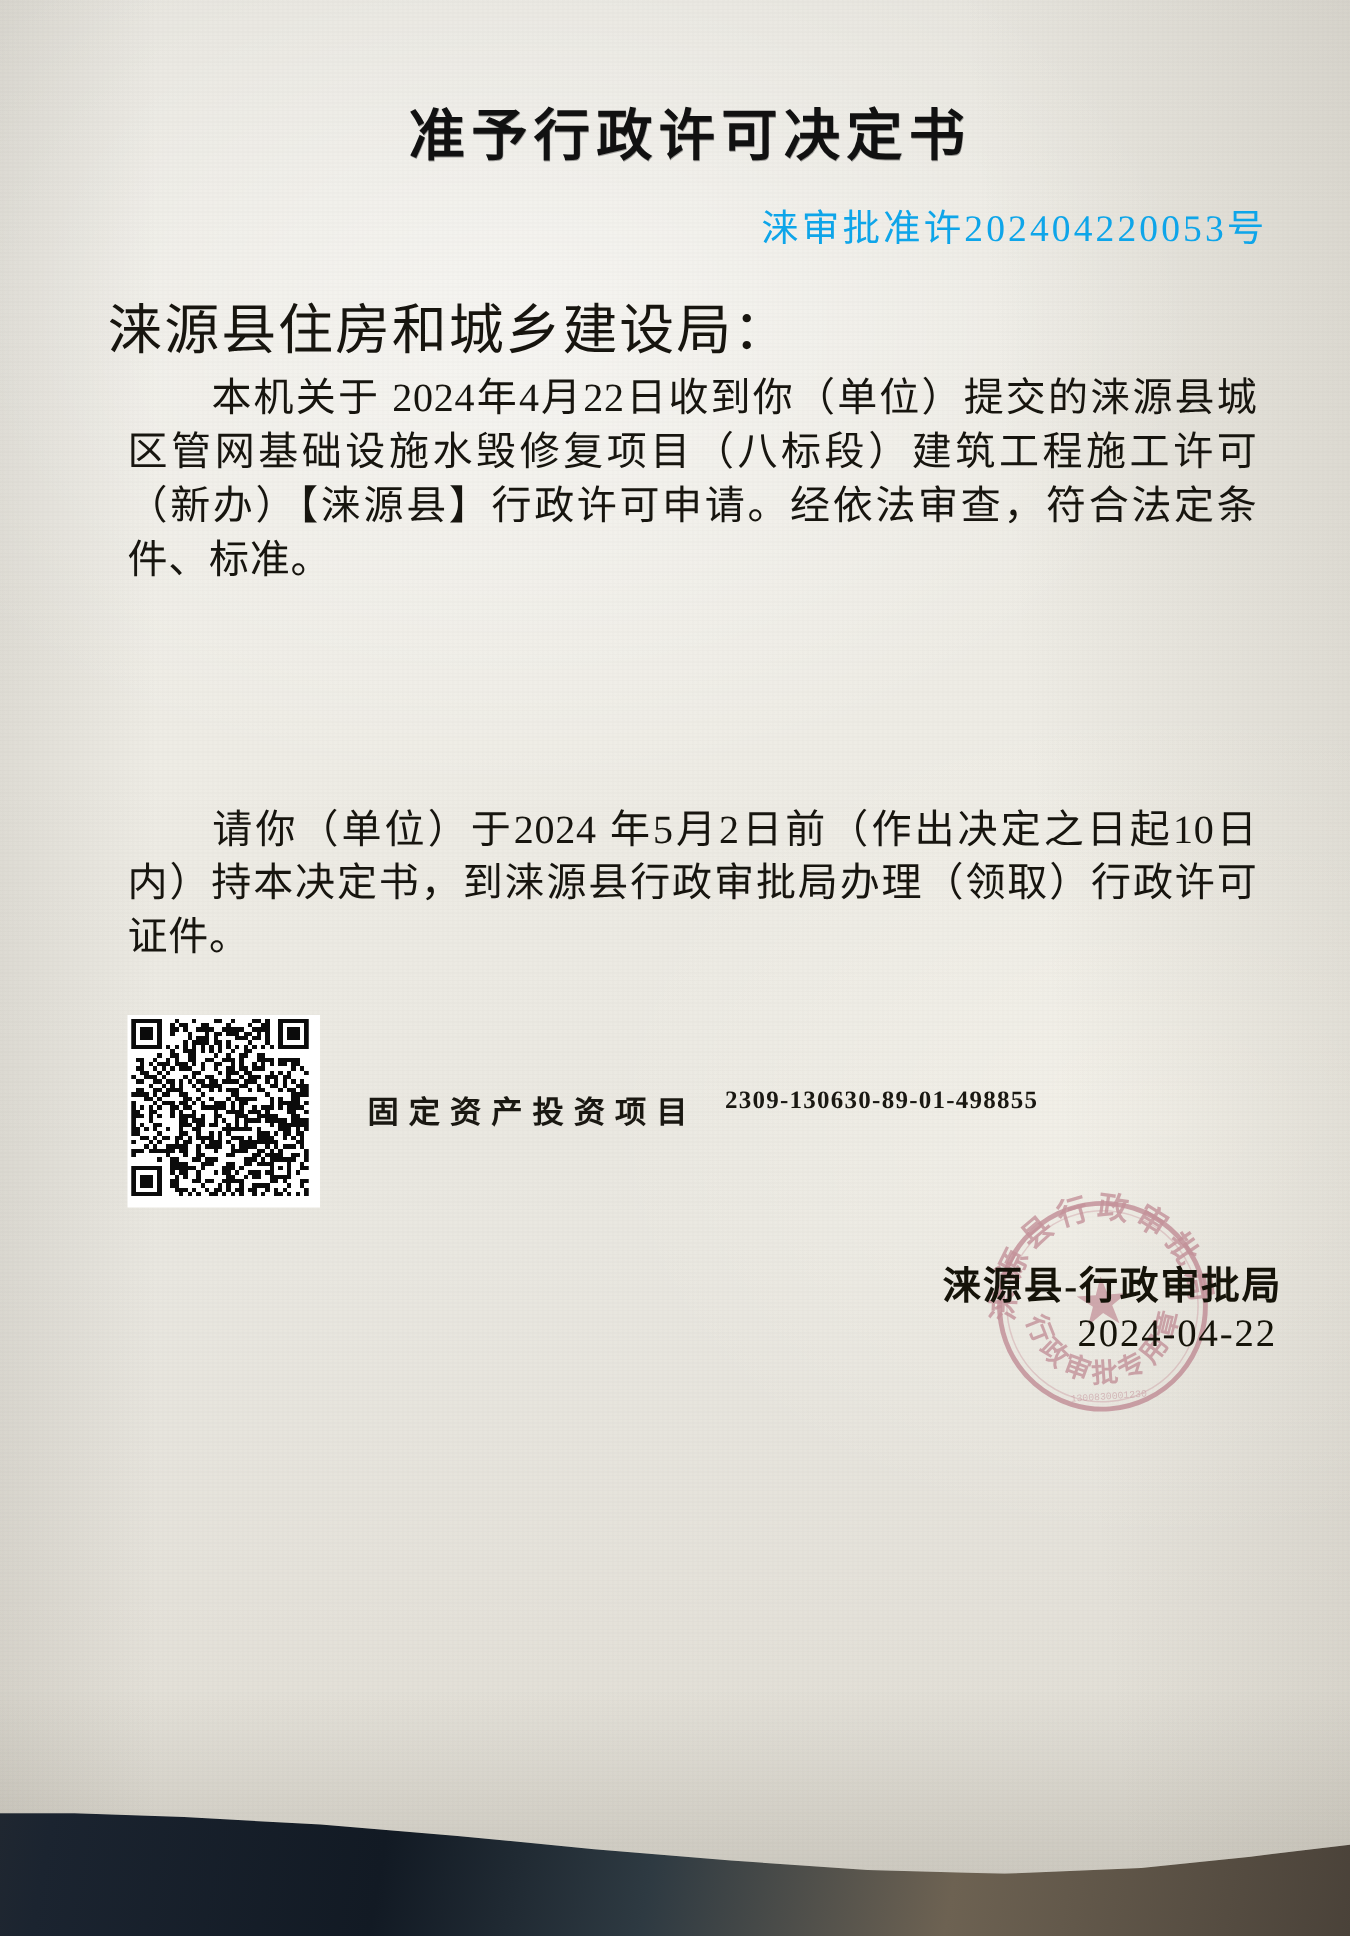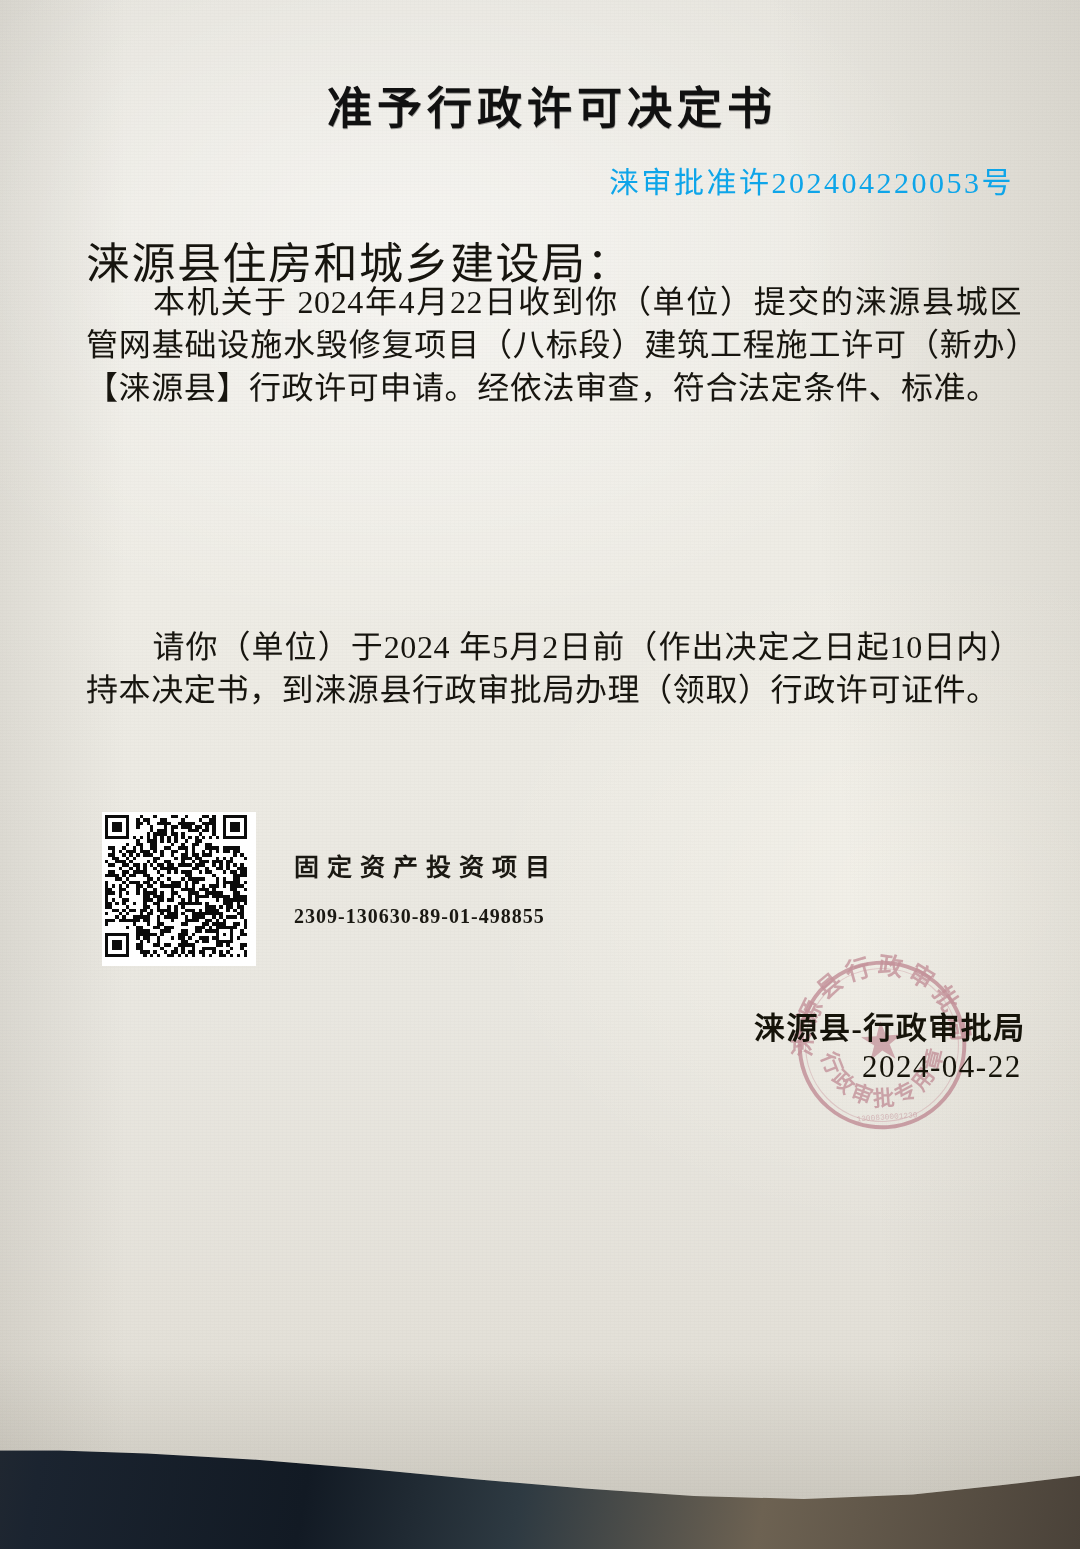--- a/index.html
+++ b/index.html
@@ -112,21 +112,21 @@
   .body-block {
     position: absolute;
     left: 74px;
     width: 936px;
     font-size: 32px;
     line-height: 43px;
     letter-spacing: 0.6px;
     color: #17150f;
     text-align: justify;
   }
-  .body-block p { margin: 0; }
+  .body-block p { margin: 16px; }
   .p1 { top: 281px; }
   .p2 { top: 410px; }
   .p3 { top: 626px; }
   .indent { display: inline-block; width: 66px; }
 
   
   .qr-row {
     position: absolute;
     left: 90px; top: 812px;
     display: flex;
@@ -136,21 +136,20 @@
   .qr-box {
     width: 148px;
     height: 148px;
     background: #fff;
     padding: 3px;
     filter: contrast(1.05);
   }
   .qr-box svg { display: block; }
   .qr-text {
     display: flex;
-    flex-direction: column;
     gap: 22px;
     padding-bottom: 4px;
   }
   .qr-title {
     font-family: "Liberation Serif", "DejaVu Serif", serif;
     font-weight: 700;
     font-size: 25px;
     letter-spacing: 8px;
     color: #1a1812;
   }

